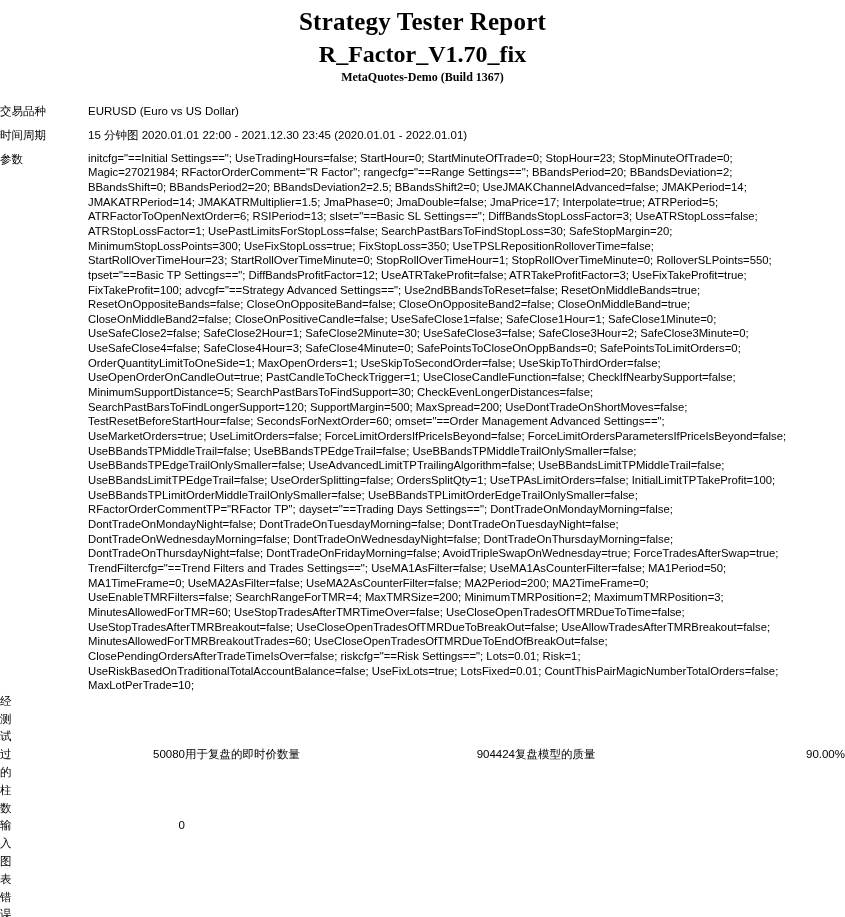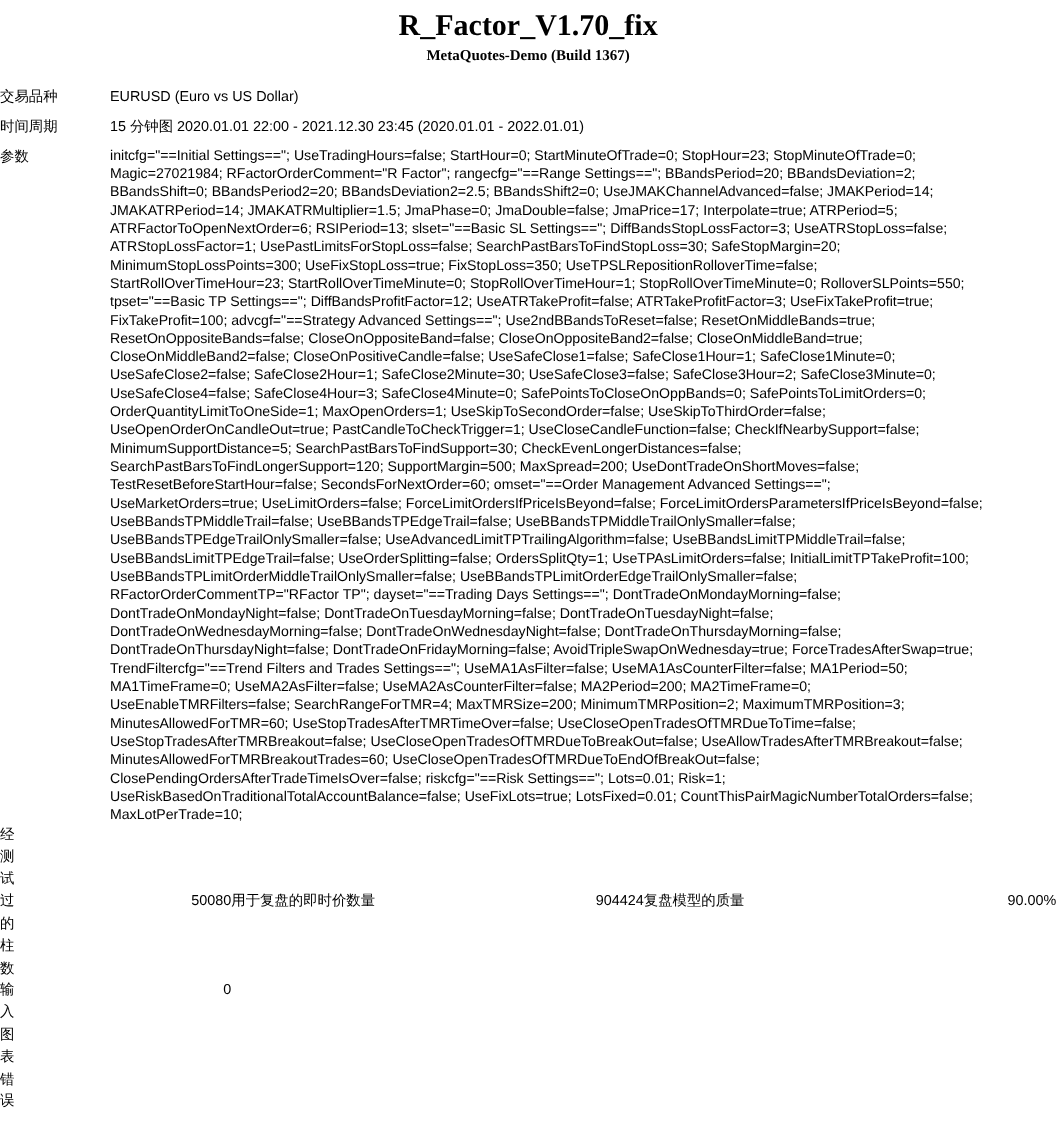--- a/index.html
+++ b/index.html
@@ -154,20 +154,21 @@
   }
   .spacer-row td { height: 53px; }
   .spacer-row2 td { height: 30px; }
 </style>
 </head>
 <body>
 
 <div class="report">
 
   <div class="header">
+    <h1 class="report-title">Strategy Tester Report</h1>
     <h2 class="report-subtitle">R_Factor_V1.70_fix</h2>
     <div class="report-server">MetaQuotes-Demo (Build 1367)</div>
   </div>
 
   <table class="info">
     <tbody>
       <tr class="info-row">
         <td class="label">交易品种</td>
         <td class="value">EURUSD (Euro vs US Dollar)</td>
       </tr>

